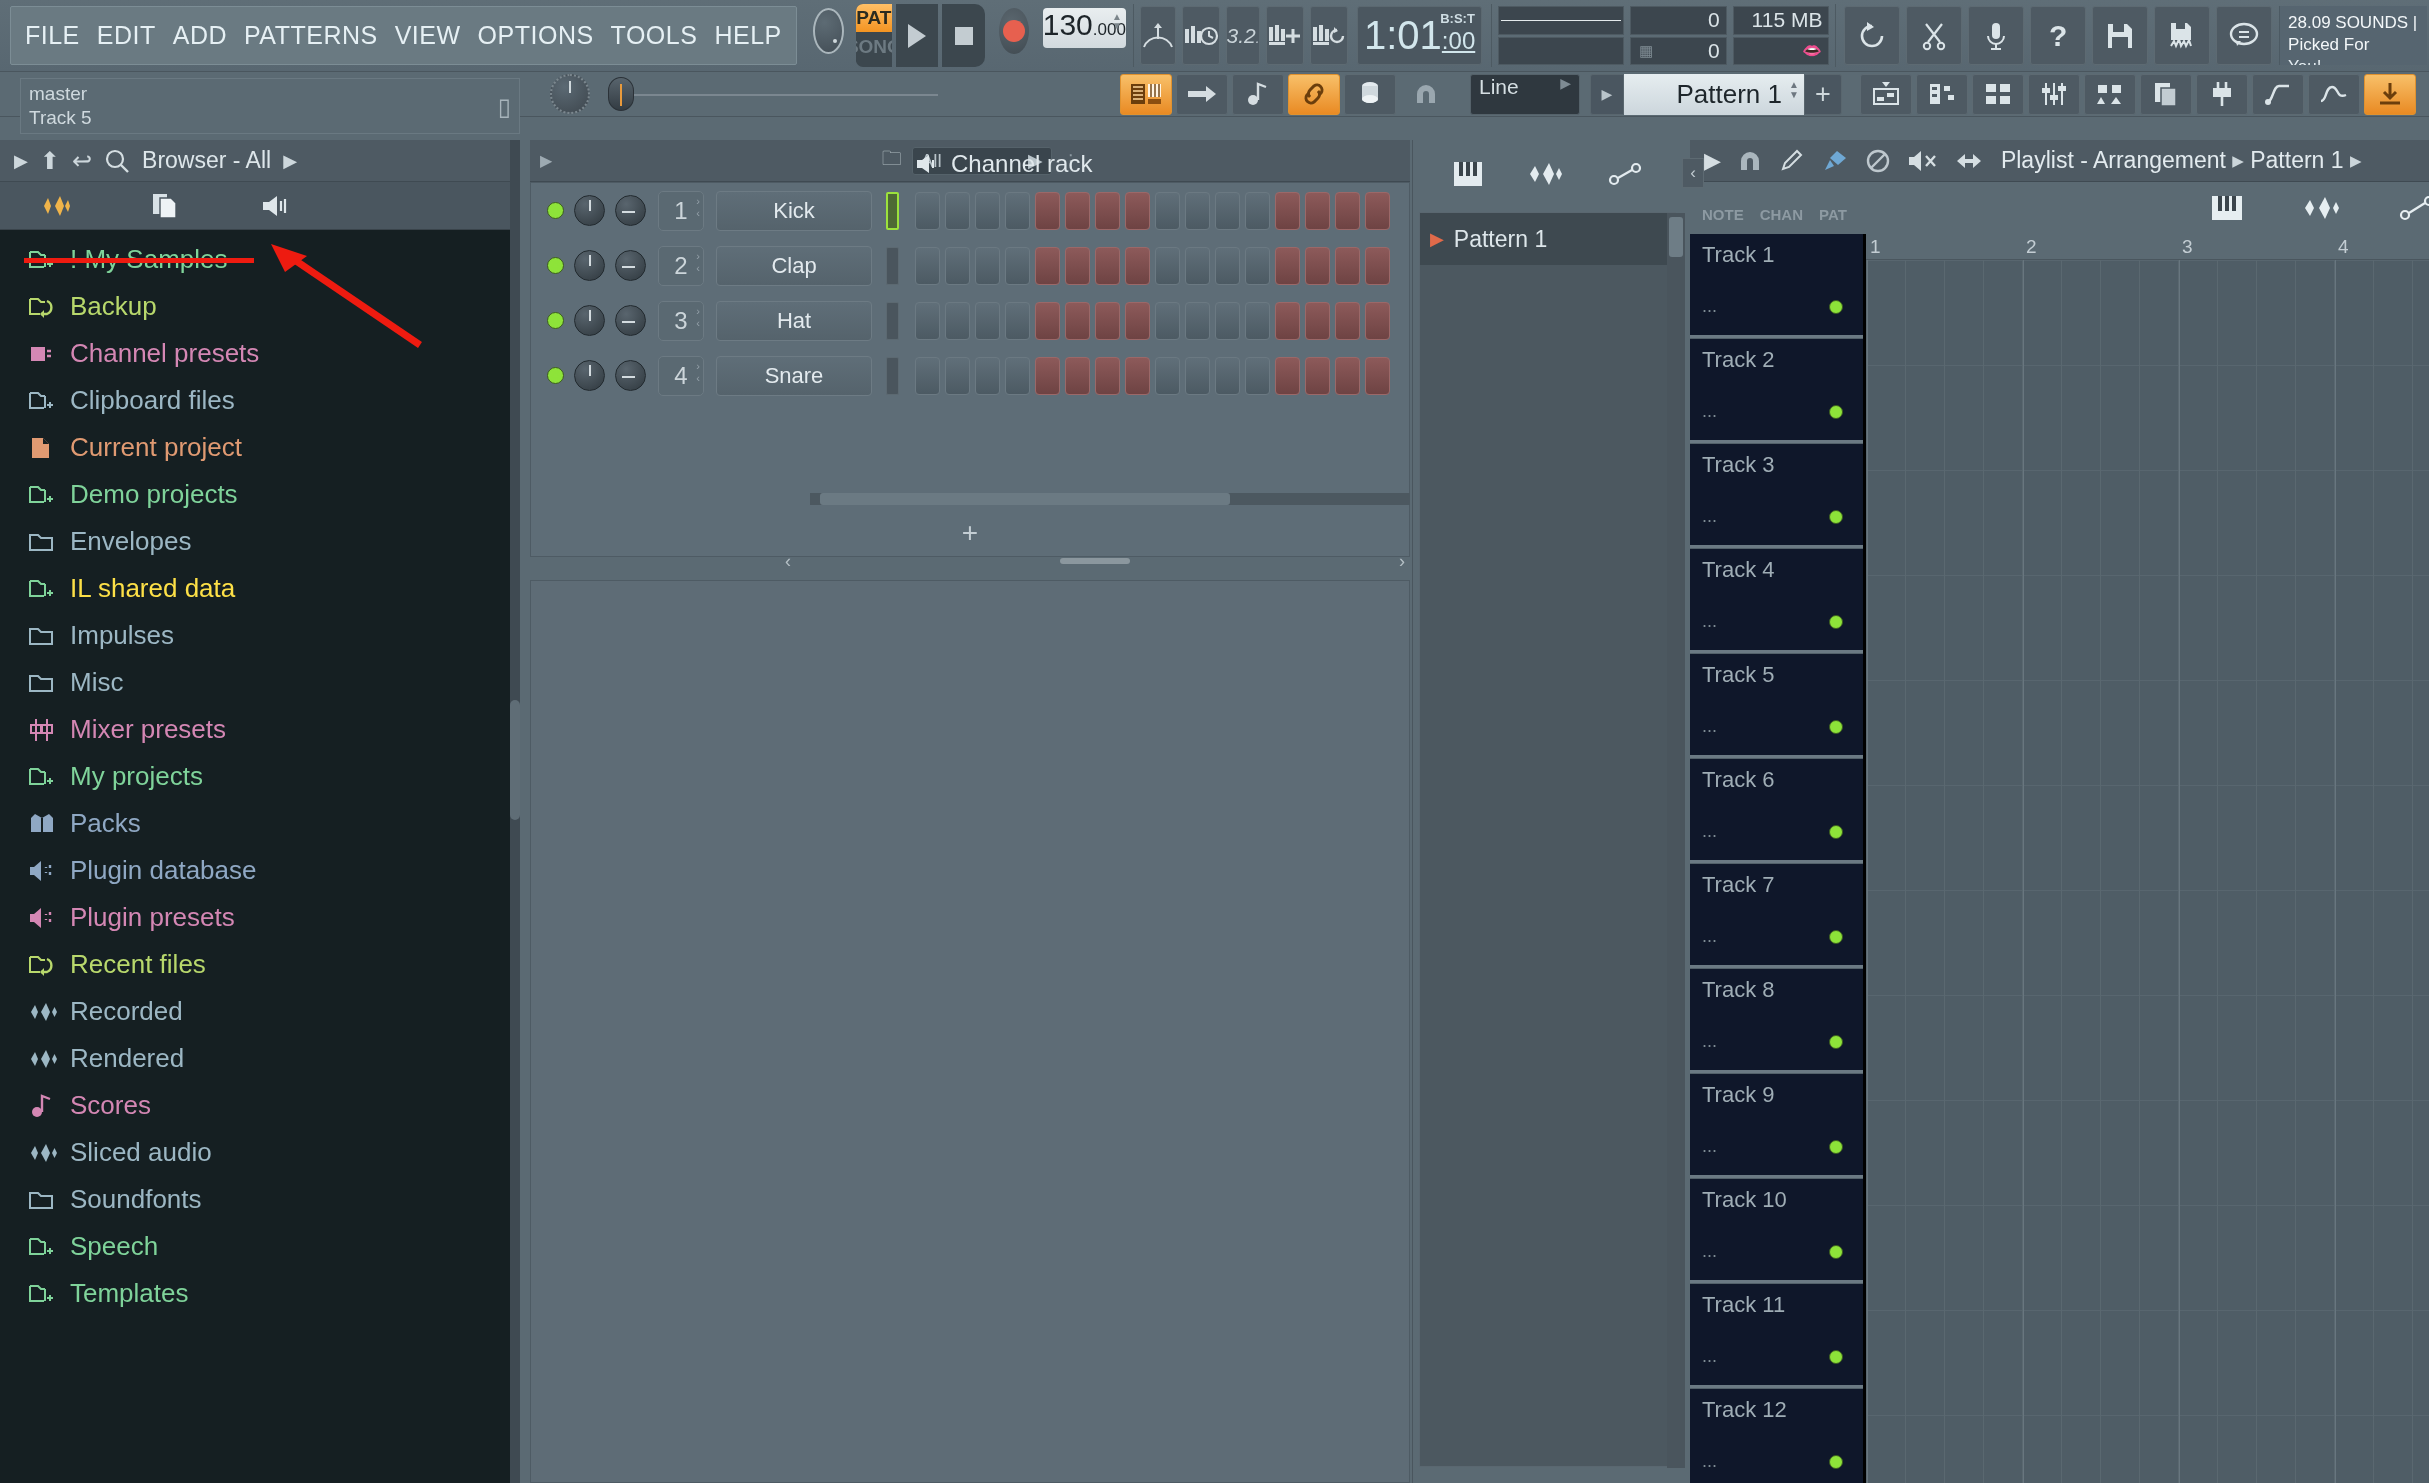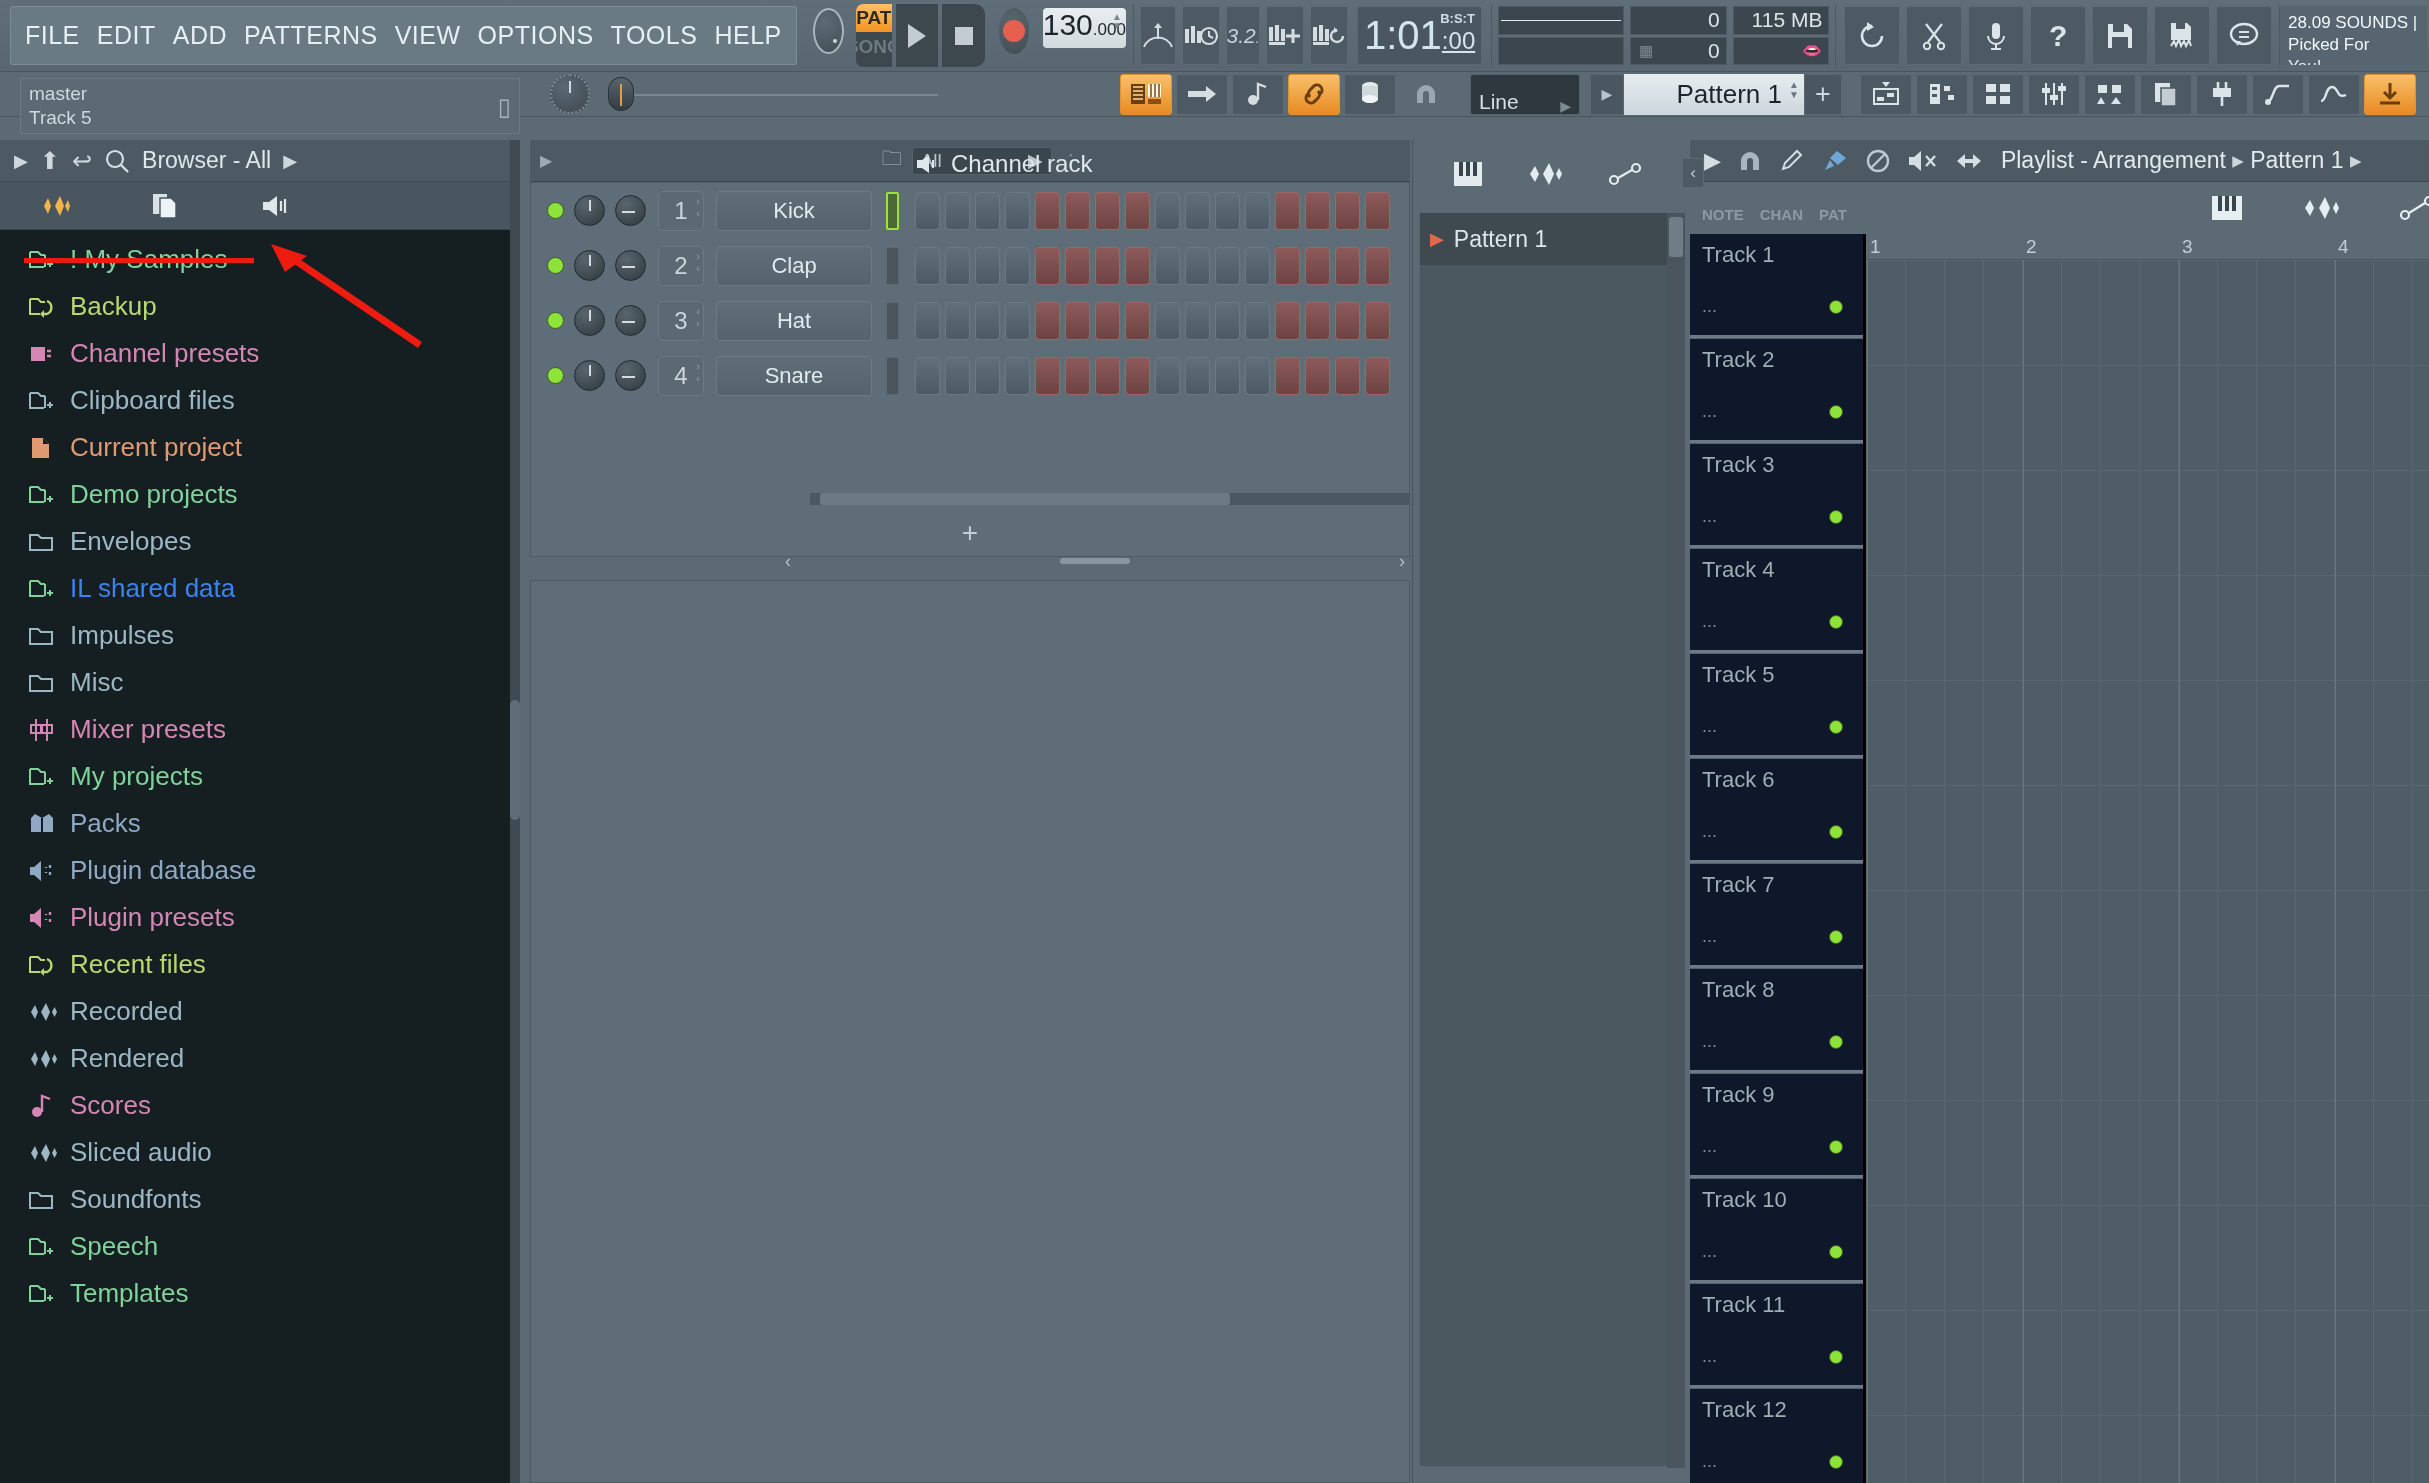--- a/index.html
+++ b/index.html
@@ -133,21 +133,21 @@
   .slider-wrap{position:relative;margin-left:18px;width:330px;height:40px;display:flex;align-items:center;}
   .slider-track{position:absolute;left:0;right:0;top:50%;height:2px;background:#7b8790;}
   .slider-knob{width:26px;height:34px;border-radius:50%/40%;background:linear-gradient(#58646d,#333c43);border:1px solid #2b3238;position:relative;z-index:2;}
   .slider-knob::after{content:"";position:absolute;left:50%;top:6px;width:2px;height:22px;background:#e89a3c;transform:translateX(-50%);}
 
   .r2icons{display:flex;align-items:center;margin-left:auto;}
   .r2btn{width:52px;height:41px;margin:0 2px;background:#4e5a63;border:1px solid #5d6a72;border-radius:3px;
     display:flex;align-items:center;justify-content:center;color:#d5dde1;cursor:pointer;}
   .r2btn.on{background:linear-gradient(#f8c069,#e98a23);border-color:#e0922f;color:#5a3a10;}
   .linebox{width:110px;height:41px;margin:0 6px 0 16px;background:#2f383f;border:1px solid #55626a;border-radius:3px;
-    display:flex;align-items:flex-end;justify-content:space-between;padding:0 8px;color:#d6dfe3;font-size:21px;cursor:pointer;}
+    display:flex;align-items:flex-start;justify-content:space-between;padding:0 8px;color:#d6dfe3;font-size:21px;cursor:pointer;}
   .linebox .ar{color:#7e8b93;font-size:14px;}
   .patsel{display:flex;align-items:center;margin:0 4px;}
   .patsel .arrowbtn{width:34px;height:41px;background:#4a5660;border:1px solid #59666e;border-radius:3px 0 0 3px;display:flex;align-items:center;justify-content:center;color:#b9c4ca;font-size:14px;cursor:pointer;}
   .patsel .name{width:180px;height:41px;background:linear-gradient(#e6edf0,#ccd6dc);display:flex;align-items:center;justify-content:flex-end;padding-right:22px;color:#1e262b;font-size:26px;position:relative;cursor:pointer;}
   .patsel .name .spin{position:absolute;right:5px;top:6px;font-size:10px;color:#6d7780;line-height:10px;}
   .patsel .plus{width:38px;height:41px;background:#4a5660;border:1px solid #59666e;border-radius:0 3px 3px 0;display:flex;align-items:center;justify-content:center;color:#cfd8dc;font-size:27px;cursor:pointer;}
 
   
   .browser{
     position:absolute;left:0;top:140px;width:520px;height:1343px;
@@ -675,21 +675,21 @@
         </div>
         <div class="bitem">
           <span class="ic">
             <svg width="28" height="24" viewBox="0 0 28 24">
               <path d="M2 4 h8 l3 3 h4" stroke="#7fd39a" stroke-width="2" fill="none"></path>
               <path d="M2 4 v15 h14" stroke="#7fd39a" stroke-width="2" fill="none"></path>
               <path d="M17 7 v12" stroke="#7fd39a" stroke-width="2" fill="none"></path>
               <path d="M19 16 h6 M22 13 v6" stroke="#7fd39a" stroke-width="2"></path>
             </svg>
           </span>
-          <span style="color: #3b82f6;">IL shared data</span>
+          <span style="color: #fde047;">IL shared data</span>
         </div>
         <div class="bitem">
           <span class="ic">
             <svg width="28" height="24" viewBox="0 0 28 24">
               <path d="M2 5 h8 l3 3 h11 v12 h-22 z" stroke="#9cb7c4" stroke-width="2" fill="none"></path>
             </svg>
           </span>
           <span style="color: rgb(156, 183, 196);">Impulses</span>
         </div>
         <div class="bitem">

